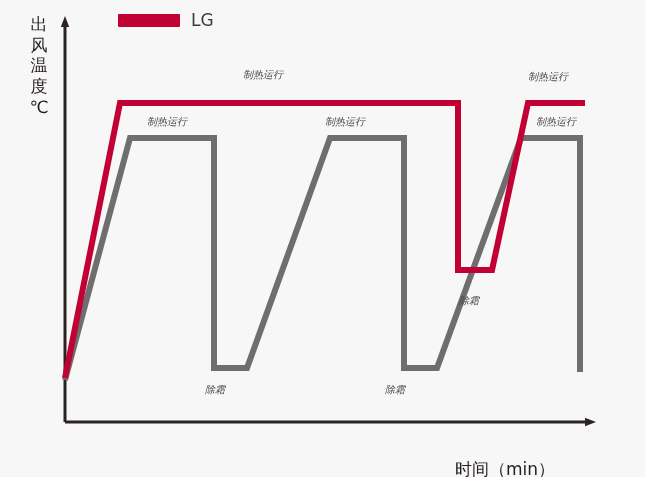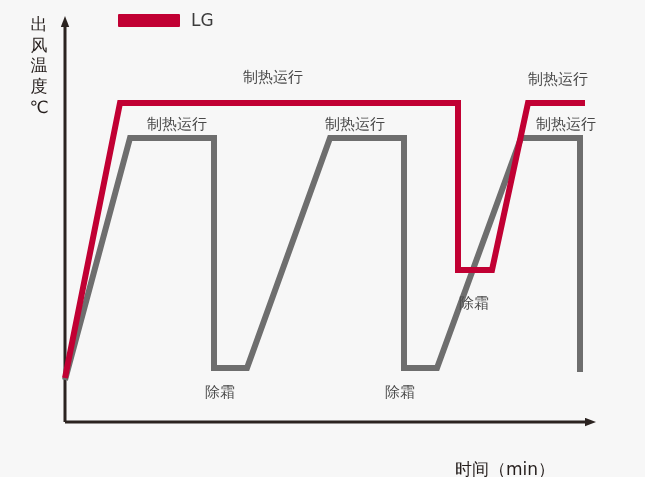--- a/index.html
+++ b/index.html
@@ -72,24 +72,25 @@
     left: 455px;
     top: 428px;
     font-size: 17px;
     color: #241d1b;
     white-space: nowrap;
     margin-top: 30px;
   }
   
   .annot {
     position: absolute;
-    font-size: 15px;
+    font-size: 10px;
     color: #4a4a4a;
     white-space: nowrap;
     line-height: 1;
+    font-style: italic;
   }
 </style>
 </head>
 <body style="background: rgb(247, 247, 247);">
 
 <div id="chart-root" style="background: rgb(247, 247, 247);">
 
   <svg class="plot-layer" viewBox="0 0 645 477">
     <defs>
       <marker id="arrow-x" markerWidth="12" markerHeight="12" refX="1" refY="4.2" orient="auto" markerUnits="userSpaceOnUse">

